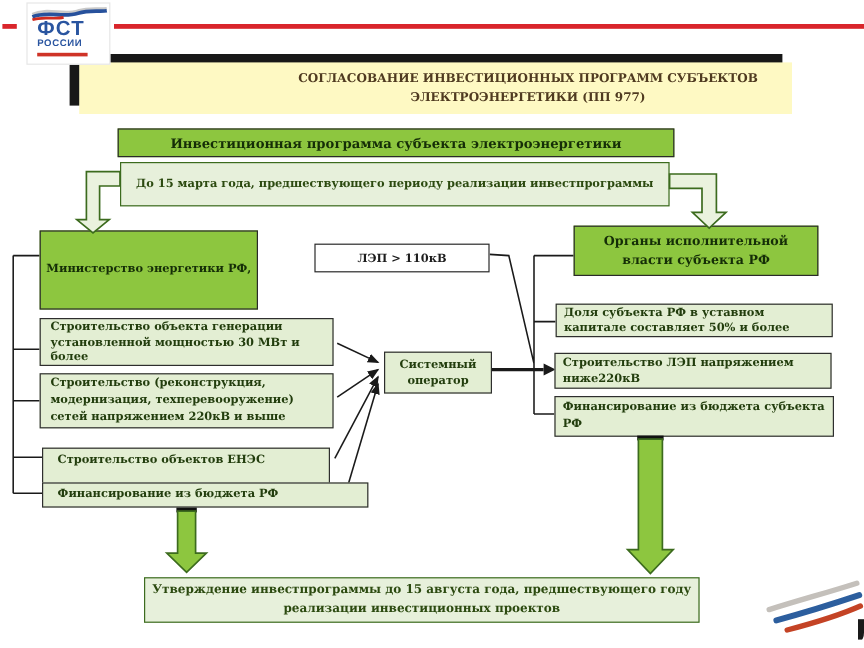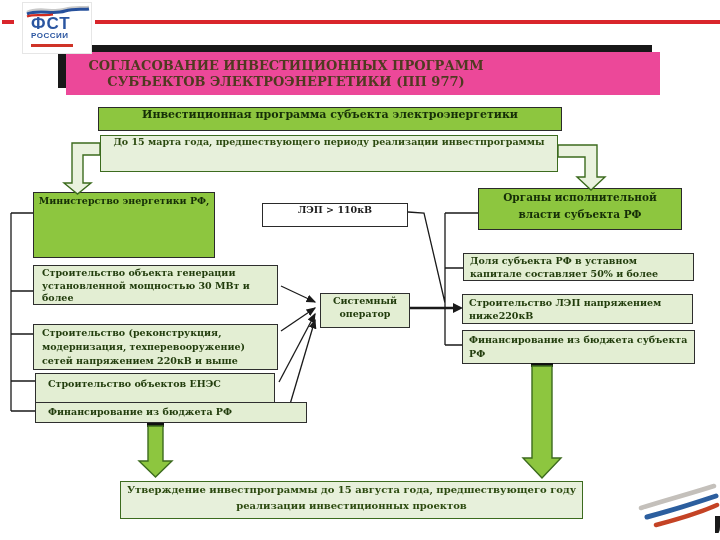--- a/index.html
+++ b/index.html
@@ -4,26 +4,26 @@
 <style>
   html,body{margin:0;padding:0;}
   #slide{position:relative;width:720px;height:540px;background:#ffffff;overflow:hidden;
          font-family:"DejaVu Serif",serif;border-radius:13px;}
   .abs{position:absolute;box-sizing:border-box;}
   .box{position:absolute;box-sizing:border-box;font-weight:bold;z-index:3;}
   .green{background:#8DC63F;border:1.6px solid #2a2a2a;color:#152e07;}
   .pale{background:#E3EED3;border:1.4px solid #2e2e2e;color:#223d0d;}
   .paleg{background:#E7F0DB;border:1.5px solid #3C6B1E;color:#2c4a10;}
   .white{background:#ffffff;border:1.3px solid #2a2a2a;color:#1d1d1d;}
-  .center{display:flex;justify-content:center;text-align:center;}
+  .center{display:flex;align-items:center;justify-content:center;text-align:center;}
   .layer{position:absolute;left:0;top:0;z-index:2;}
   .toplayer{position:absolute;left:0;top:0;z-index:4;}
-  #title-box{left:66px;top:52px;width:594px;height:43px;background:#ec4899;
-             box-shadow:-8px -7px 0 #181818;color:#4f3a20;font-weight:bold;font-size:13px;
-             line-height:16px;display:flex;align-items:center;justify-content:flex-start;z-index:3;}
+  #title-box{left:66px;top:52px;width:594px;height:43px;background:#fef9c3;
+             box-shadow:-8px -7px 0 #181818;color:#4f3a20;font-weight:bold;font-size:10px;
+             line-height:16px;display:flex;align-items:center;justify-content:flex-end;z-index:3;}
   #title-box .inner{max-width:440px;text-align:center;}
   .redline{position:absolute;background:#D9252B;z-index:1;}
   #logo{left:22px;top:2px;width:70px;height:52px;background:#fff;border:1px solid #e6e6e6;z-index:5;}
   #logo .abbr{color:#2A55A0;font-weight:bold;font-size:17px;letter-spacing:1px;
               font-family:"Liberation Sans",sans-serif;line-height:17px;margin:12px 0 0 8px;}
   #logo .country{color:#2A55A0;font-weight:bold;font-size:8px;letter-spacing:0.5px;
                  font-family:"Liberation Sans",sans-serif;line-height:8px;margin:0 0 0 8px;}
   #logo .tagline{position:absolute;left:8px;top:41px;width:42px;height:3px;background:#cf3327;}
   .ministry-rest{font-weight:normal;display:block;}
   .ministry-l1{display:block;}
@@ -103,21 +103,21 @@
   </div>
 
   <div class="box pale center" style="left:320px;top:293px;width:90px;height:35px;font-size:9.5px;line-height:13px;">
     <span style="max-width:70px;">Системный оператор</span>
   </div>
 
   <div class="box pale" style="left:462px;top:294px;width:231px;height:30px;font-size:9.5px;line-height:13px;padding:1px 4px 0 6px;">
     <span>Строительство ЛЭП напряжением ниже220кВ</span>
   </div>
 
-  <div class="box pale" style="left:33px;top:324px;width:245px;height:46px;font-size:9.5px;line-height:14px;padding:1px 4px 0 8px;">
+  <div class="box pale" style="left:33px;top:311px;width:245px;height:46px;font-size:9.5px;line-height:14px;padding:1px 4px 0 8px;">
     <span>Строительство (реконструкция, модернизация, техперевооружение) сетей напряжением 220кВ и выше</span>
   </div>
 
   <div class="box pale" style="left:462px;top:330px;width:233px;height:34px;font-size:9.5px;line-height:13.5px;padding:2px 4px 0 6px;">
     <span>Финансирование из бюджета субъекта РФ</span>
   </div>
 
   <div class="box pale" style="left:35px;top:373px;width:240px;height:34px;font-size:9.5px;line-height:20px;padding:0 0 0 12px;">
     <span>Строительство объектов ЕНЭС</span>
   </div>

